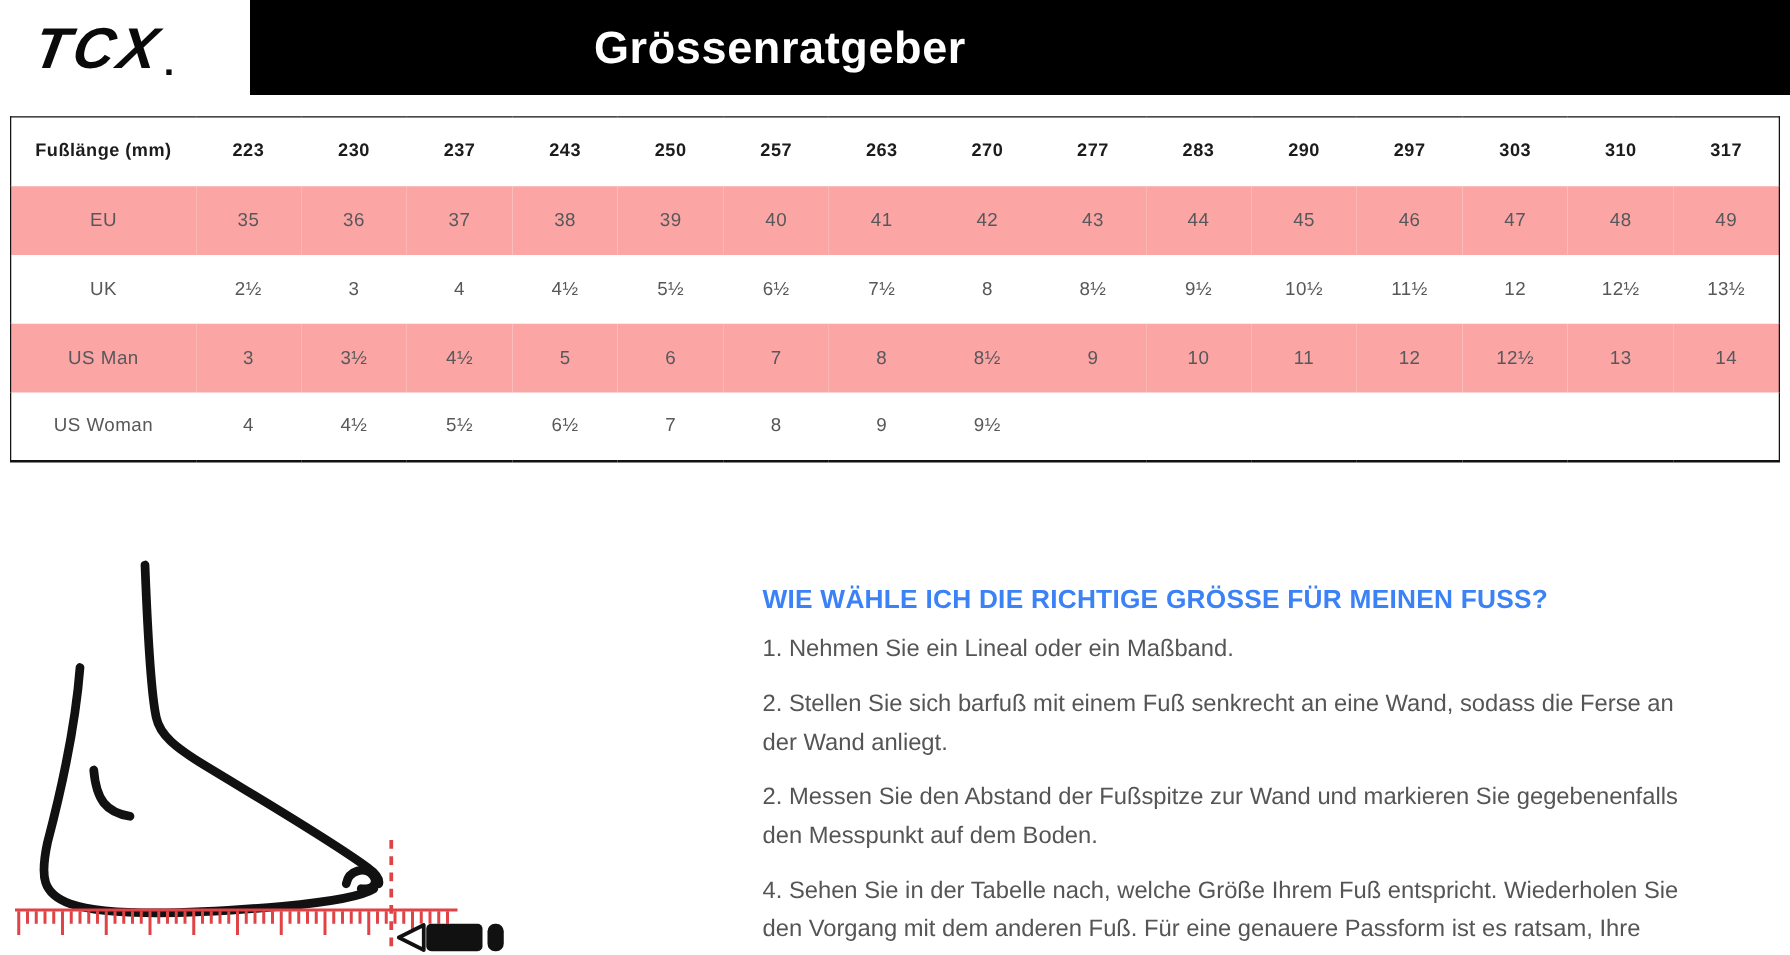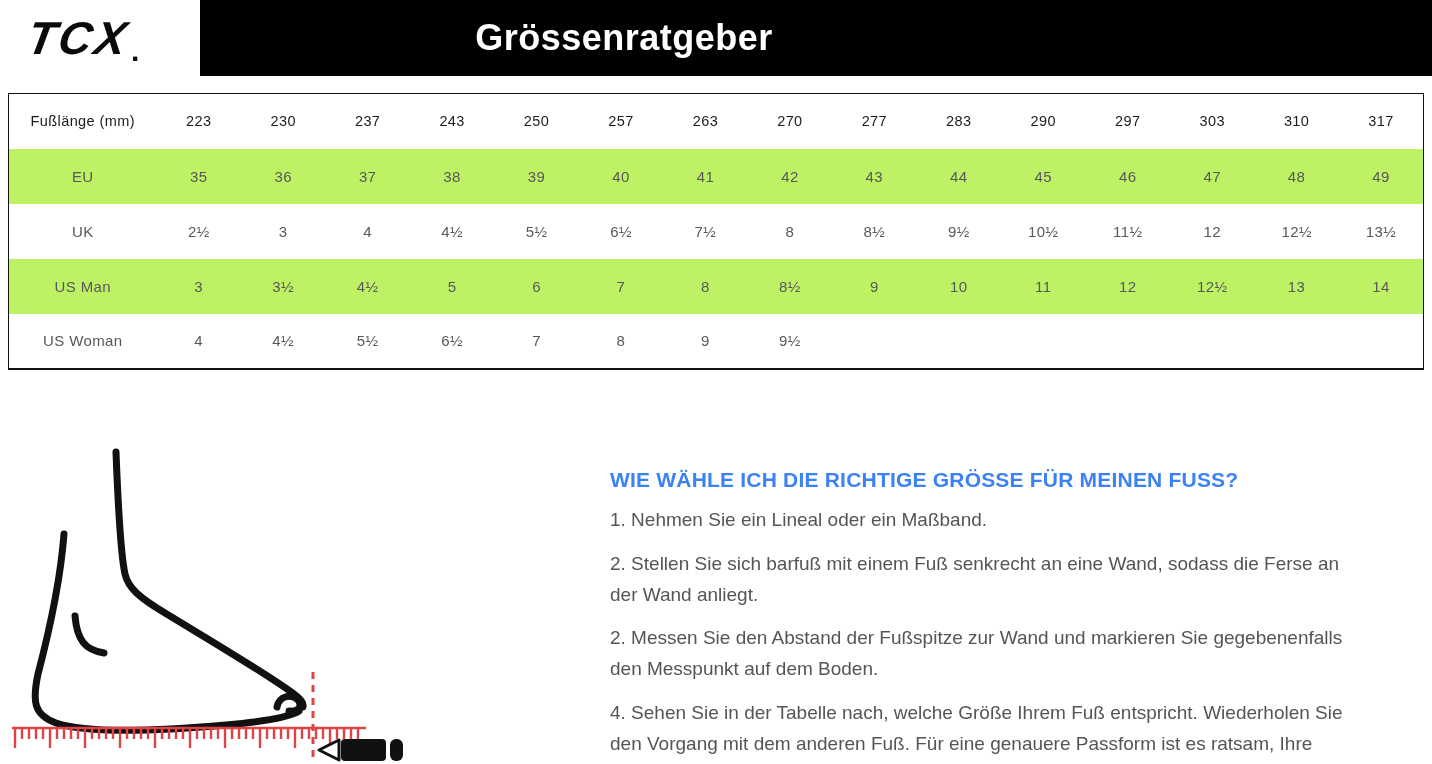--- a/index.html
+++ b/index.html
@@ -12,22 +12,22 @@
   .logo { position:absolute; top:12px; left:28px; width:160px; height:52px; display:flex; align-items:center; }
   .logo-text { font-size:46px; font-weight:900; font-style:italic; color:#0a0a0a; letter-spacing:3px; transform:skewX(-10deg); font-family:"Liberation Sans", sans-serif; }
   .logo-dot { font-size:30px; font-weight:900; color:#0a0a0a; margin-left:2px; align-self:flex-end; line-height:0.9; }
   .header-title { position:absolute; top:0; left:0; width:1248px; height:76px; display:flex; align-items:center; justify-content:center; color:#fff; font-size:36px; font-weight:700; letter-spacing:0.5px; }
 
   
   .size-table-wrap { position:absolute; top:93px; left:8px; width:1416px; }
   table.size-table { width:100%; border-collapse:collapse; table-layout:fixed; border:1px solid #111; border-bottom-width:2px; }
   table.size-table td { text-align:center; height:55px; vertical-align:middle; font-size:15px; color:#58585a; letter-spacing:0.4px; }
   table.size-table td.label-cell { width:148px; }
-  table.size-table tr.head-row td { font-weight:400; color:#1c1c1c; font-size:14.5px; }
-  table.size-table tr.shaded { background:#bef264; }
+  table.size-table tr.head-row td { font-weight:700; color:#1c1c1c; font-size:14.5px; }
+  table.size-table tr.shaded { background:#fca5a5; }
 
   
   .illustration { position:absolute; left:8px; top:444px; width:402px; height:320px; }
   .instructions { position:absolute; left:610px; top:468px; width:745px; }
   .instructions h2 { font-size:21px; font-weight:800; color:#3b82f6; letter-spacing:0.2px; }
   .instructions p { font-size:19px; line-height:1.62; color:#555; margin:13px 0; }
 </style>
 </head>
 <body>
 

